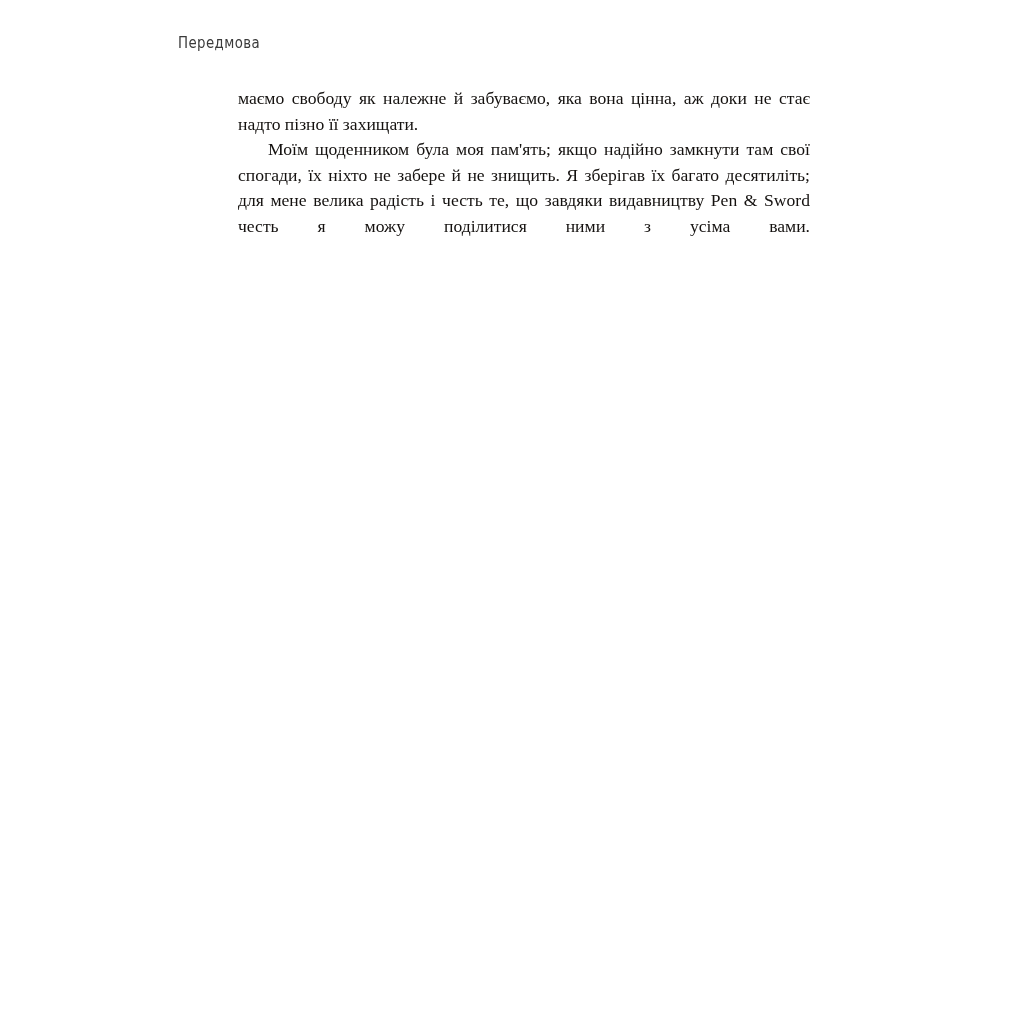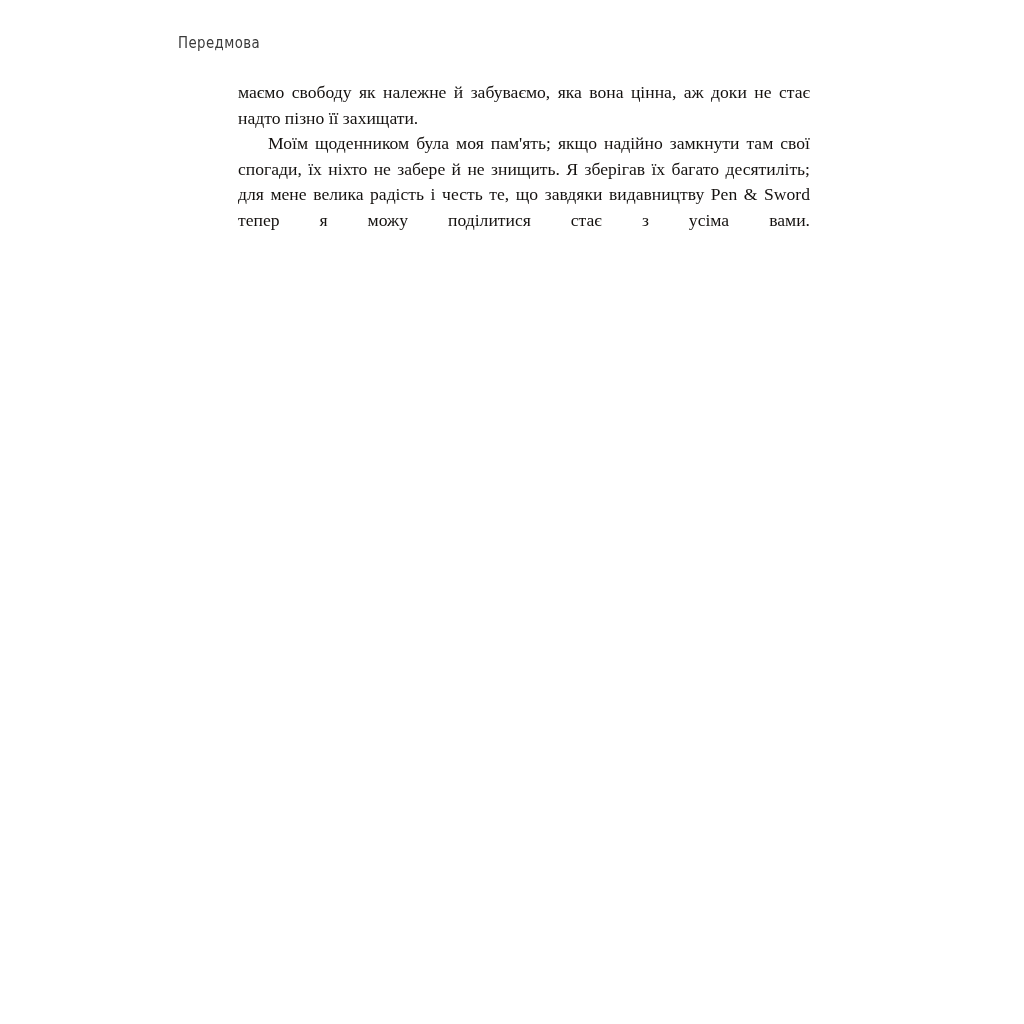--- a/index.html
+++ b/index.html
@@ -31,21 +31,21 @@
     letter-spacing: 0.5px;
     color: #3a3a3a;
     font-weight: 400;
     transform: scaleX(0.86);
     transform-origin: left top;
   }
 
   .text-block {
     position: absolute;
     left: 238px;
-    top: 80px;
+    top: 86px;
     width: 572px;
     font-size: 17.6px;
     line-height: 25.6px;
     text-align: justify;
     text-justify: inter-word;
     color: #14110f;
   }
 
   .para {
     margin: 0;
@@ -69,17 +69,17 @@
 <body>
 
 <div class="page">
 
   <div class="running-head">Передмова</div>
 
   <div class="text-block">
 
     <p class="para">маємо свободу як належне й забуваємо, яка вона цінна, аж доки не стає надто пізно її захищати.</p>
 
-    <p class="para"><span>Моїм щоденником була моя пам'ять; якщо надійно замкнути там свої спогади, їх ніхто не забере й не знищить. Я зберігав їх багато десятиліть; для мене велика радість і честь те, що завдяки видавництву </span><span class="italic">Pen &amp; Sword</span><span> тепер я можу поділитися стає з усіма вами.</span></p>
+    <p class="para"><span>Моїм щоденником була моя пам'ять; якщо надійно замкнути там свої спогади, їх ніхто не забере й не знищить. Я зберігав їх багато десятиліть; для мене велика радість і честь те, що завдяки видавництву </span><span class="italic">Pen &amp; Sword</span><span> честь я можу поділитися ними з усіма вами.</span></p>
 
   </div>
 
 </div>
 
 </body></html>

